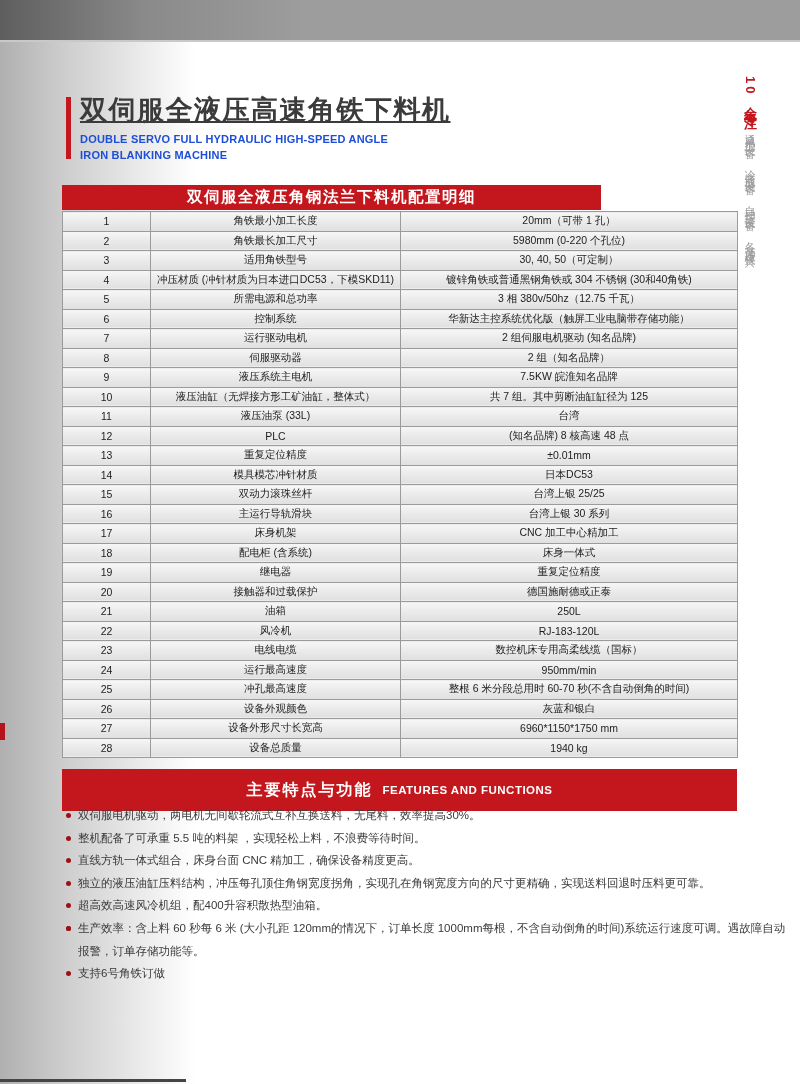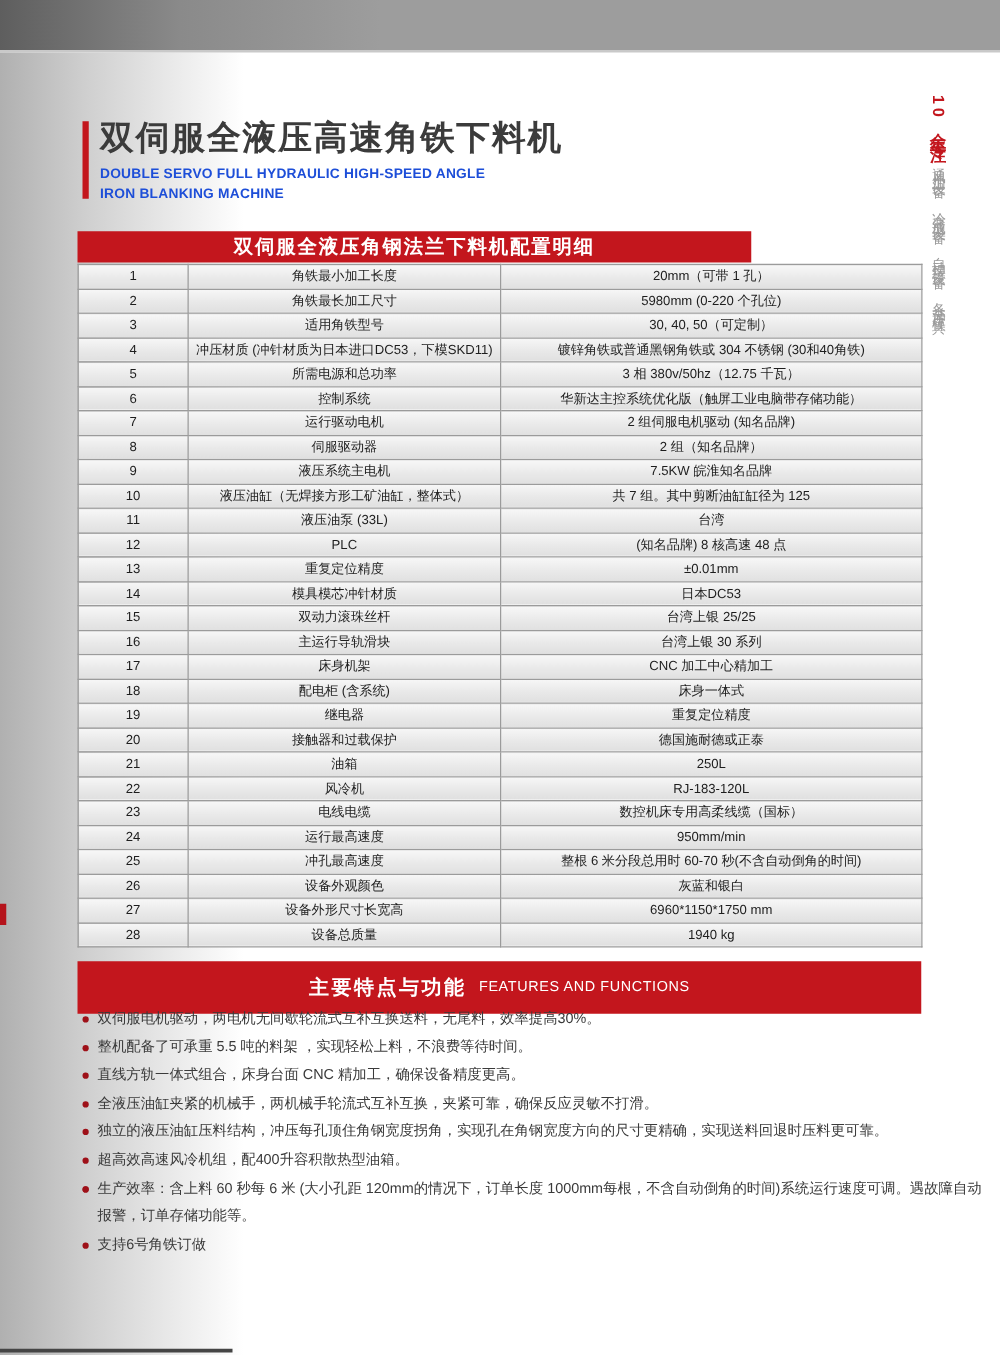--- a/index.html
+++ b/index.html
@@ -31,21 +31,21 @@
     background:#b5131b;
   }
   
   .title-bar {
     position:absolute; left:66px; top:97px; width:5px; height:62px;
     background:#c3161d;
   }
   .page-title {
     position:absolute; left:80px; top:92px;
     font-size:27px; font-weight:bold; color:#3b3b3b;
-    letter-spacing:1.5px; white-space:nowrap;
+    letter-spacing:1.5px; white-space:nowrap;text-decoration:underline;
   }
   .page-subtitle {
     position:absolute; left:80px; top:132px;
     font-size:11px; font-weight:bold; color:#1d4ed8;
     line-height:15.5px; letter-spacing:0.2px; white-space:nowrap;
   }
   
   .spec-wrap { position:absolute; left:62px; top:185px; width:539px; }
   .spec-header {
     height:25px; background:#c3161d; color:#ffffff;
@@ -66,21 +66,21 @@
   table.spec col.c-no { width:88px; }
   table.spec col.c-label { width:250px; }
   table.spec col.c-value { width:337px; }
   
   .features-band {
     position:absolute; left:62px; top:769px; width:675px; height:42px;
     background:#c3161d; color:#ffffff;
     display:flex; align-items:center; justify-content:center; gap:10px;
   }
   .features-band .cn { font-size:16px; font-weight:bold; letter-spacing:2px; }
-  .features-band .en { font-size:11.5px; font-weight:normal; letter-spacing:0.5px; }
+  .features-band .en { font-size:11.5px; font-weight:bold; letter-spacing:0.5px; }
   
   ul.bullets {
     position:absolute; left:64px; top:804px; width:726px;
     list-style:none;
   }
   ul.bullets li {
     position:relative; padding-left:14px;
     font-size:11.5px; color:#3a3a3a; line-height:22.6px;
   }
   ul.bullets li .dot {
@@ -271,21 +271,20 @@
 
 <div class="features-band">
   <span class="cn">主要特点与功能</span>
   <span class="en">FEATURES AND FUNCTIONS</span>
 </div>
 
 <ul class="bullets">
     <li><span class="dot"></span><span>双伺服电机驱动，两电机无间歇轮流式互补互换送料，无尾料，效率提高30%。</span></li>
     <li><span class="dot"></span><span>整机配备了可承重 5.5 吨的料架 ，实现轻松上料，不浪费等待时间。</span></li>
     <li><span class="dot"></span><span>直线方轨一体式组合，床身台面 CNC 精加工，确保设备精度更高。</span></li>
-    <li><span class="dot"></span><span>全液压油缸夹紧的机械手，两机械手轮流式互补互换，夹紧可靠，确保反应灵敏不打滑。</span></li>
     <li><span class="dot"></span><span>独立的液压油缸压料结构，冲压每孔顶住角钢宽度拐角，实现孔在角钢宽度方向的尺寸更精确，实现送料回退时压料更可靠。</span></li>
     <li><span class="dot"></span><span>超高效高速风冷机组，配400升容积散热型油箱。</span></li>
     <li><span class="dot"></span></li>
     <li><span class="dot"></span><span>生产效率：含上料 60 秒每 6 米 (大小孔距 120mm的情况下，订单长度 1000mm每根，不含自动倒角的时间)系统运行速度可调。遇故障自动报警，订单存储功能等。</span></li>
     <li><span class="dot"></span><span>支持6号角铁订做</span></li>
   </ul>
 
 <div class="side-banner">
   <span class="hl">10余年专注</span>
   <span class="rest">通风加工设备 / 冷弯成型设备 / 自动焊接设备 / 各类冲压模具</span>

